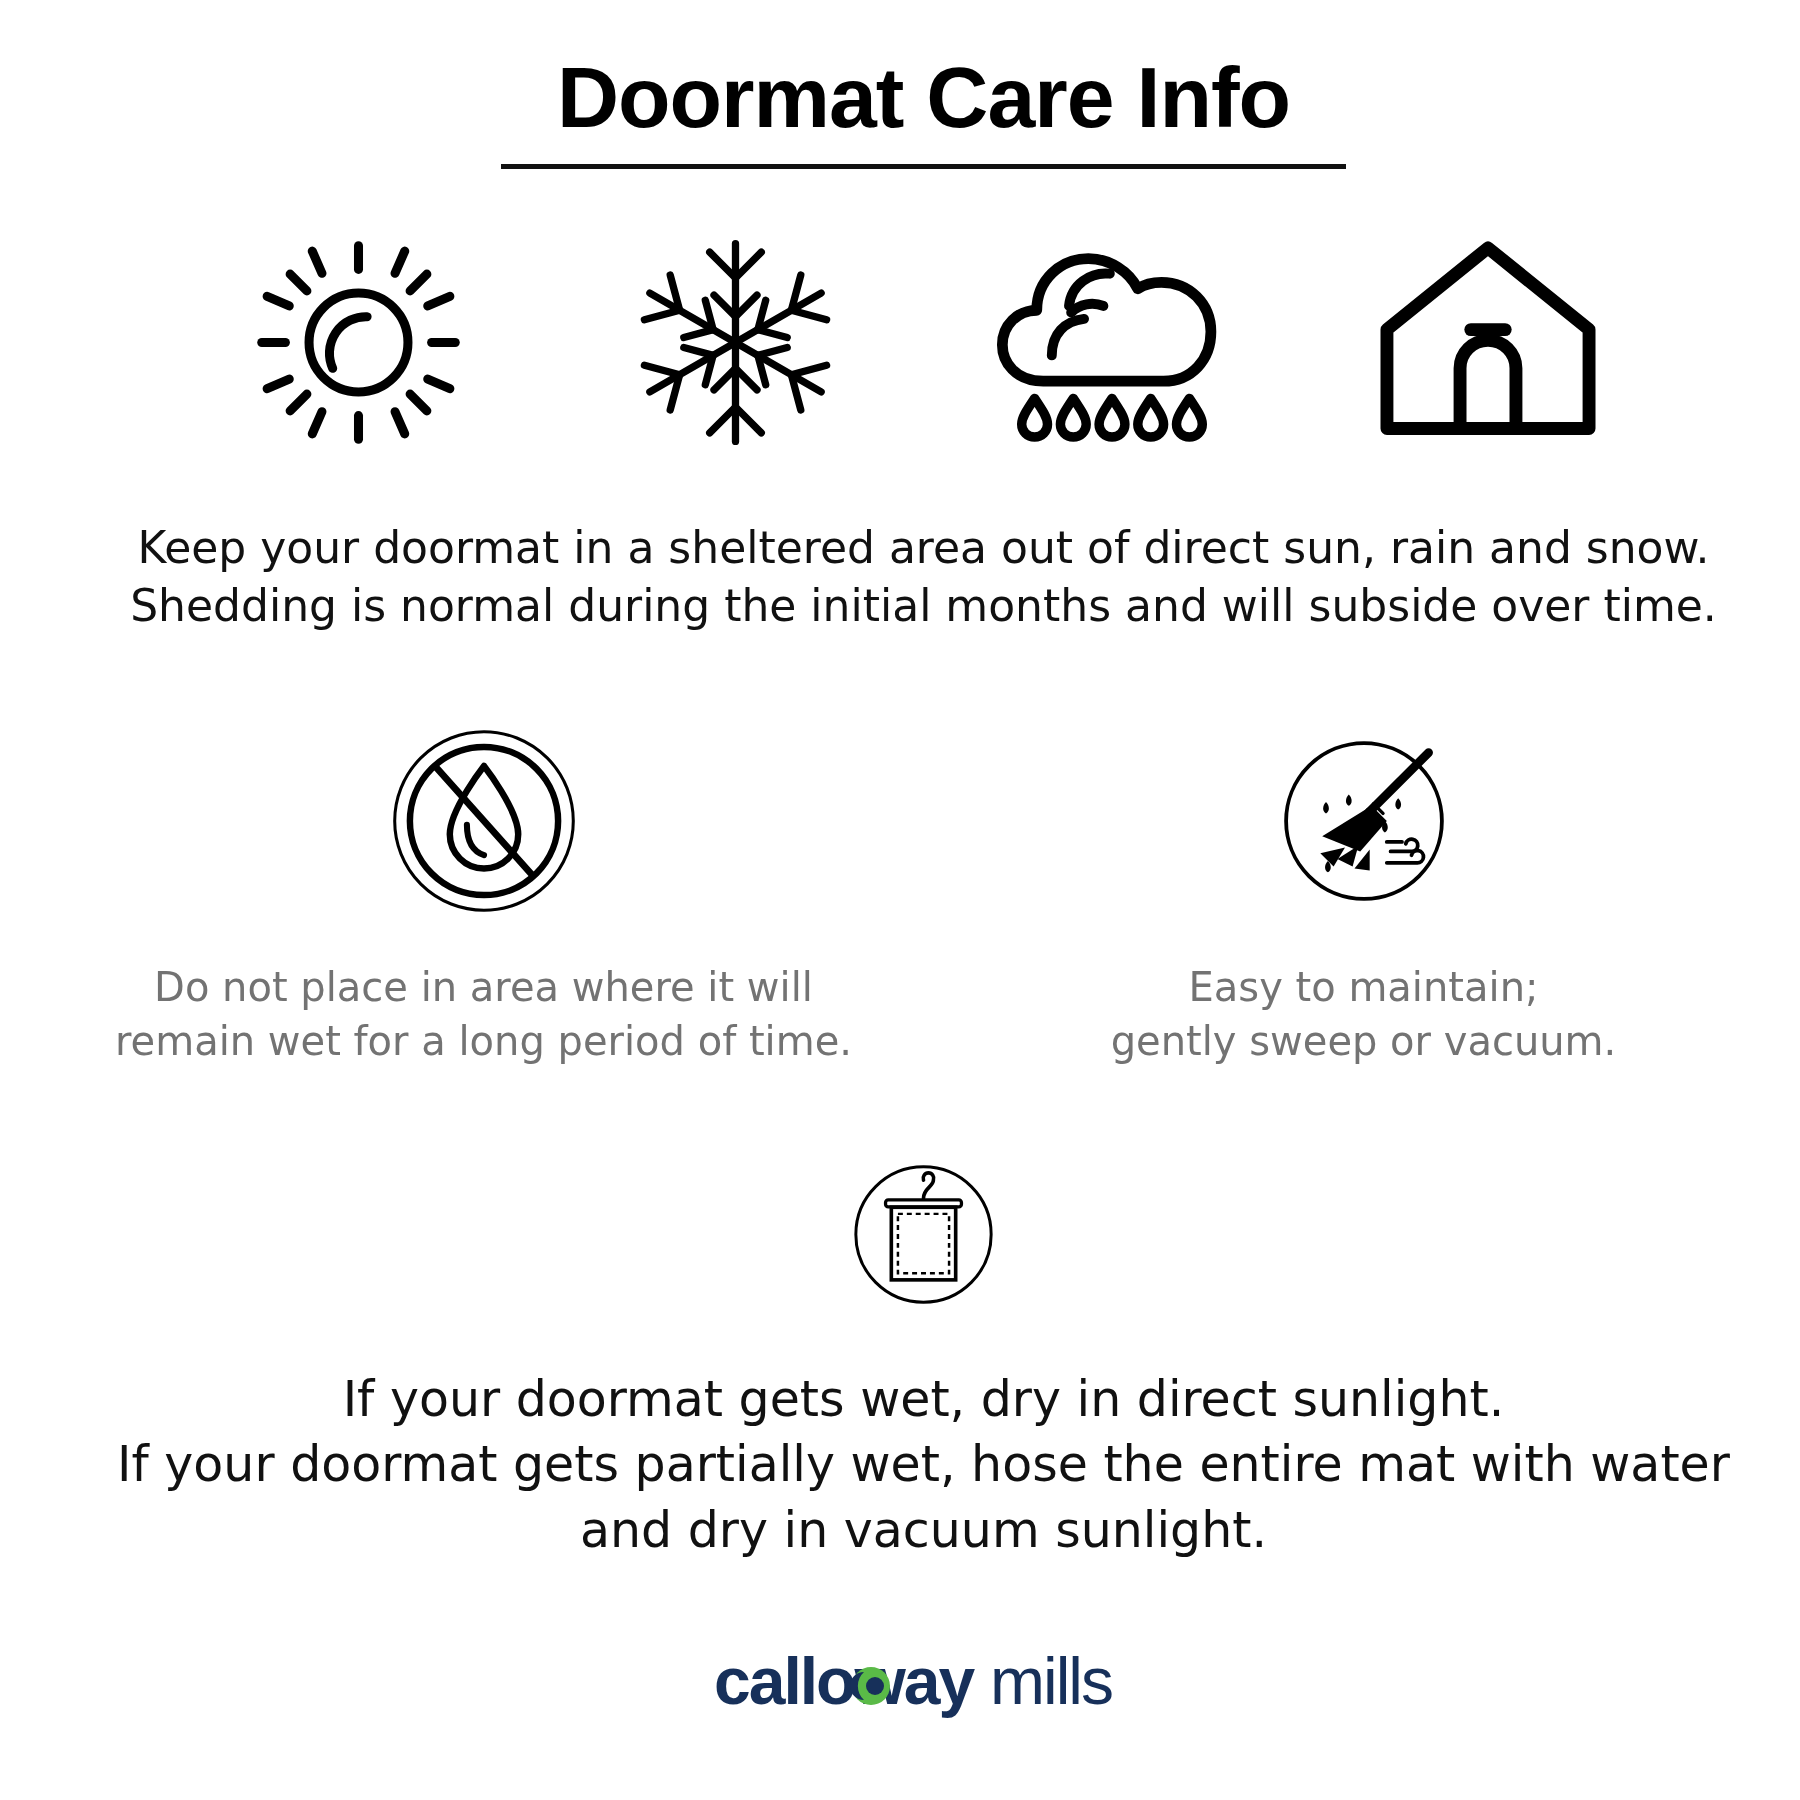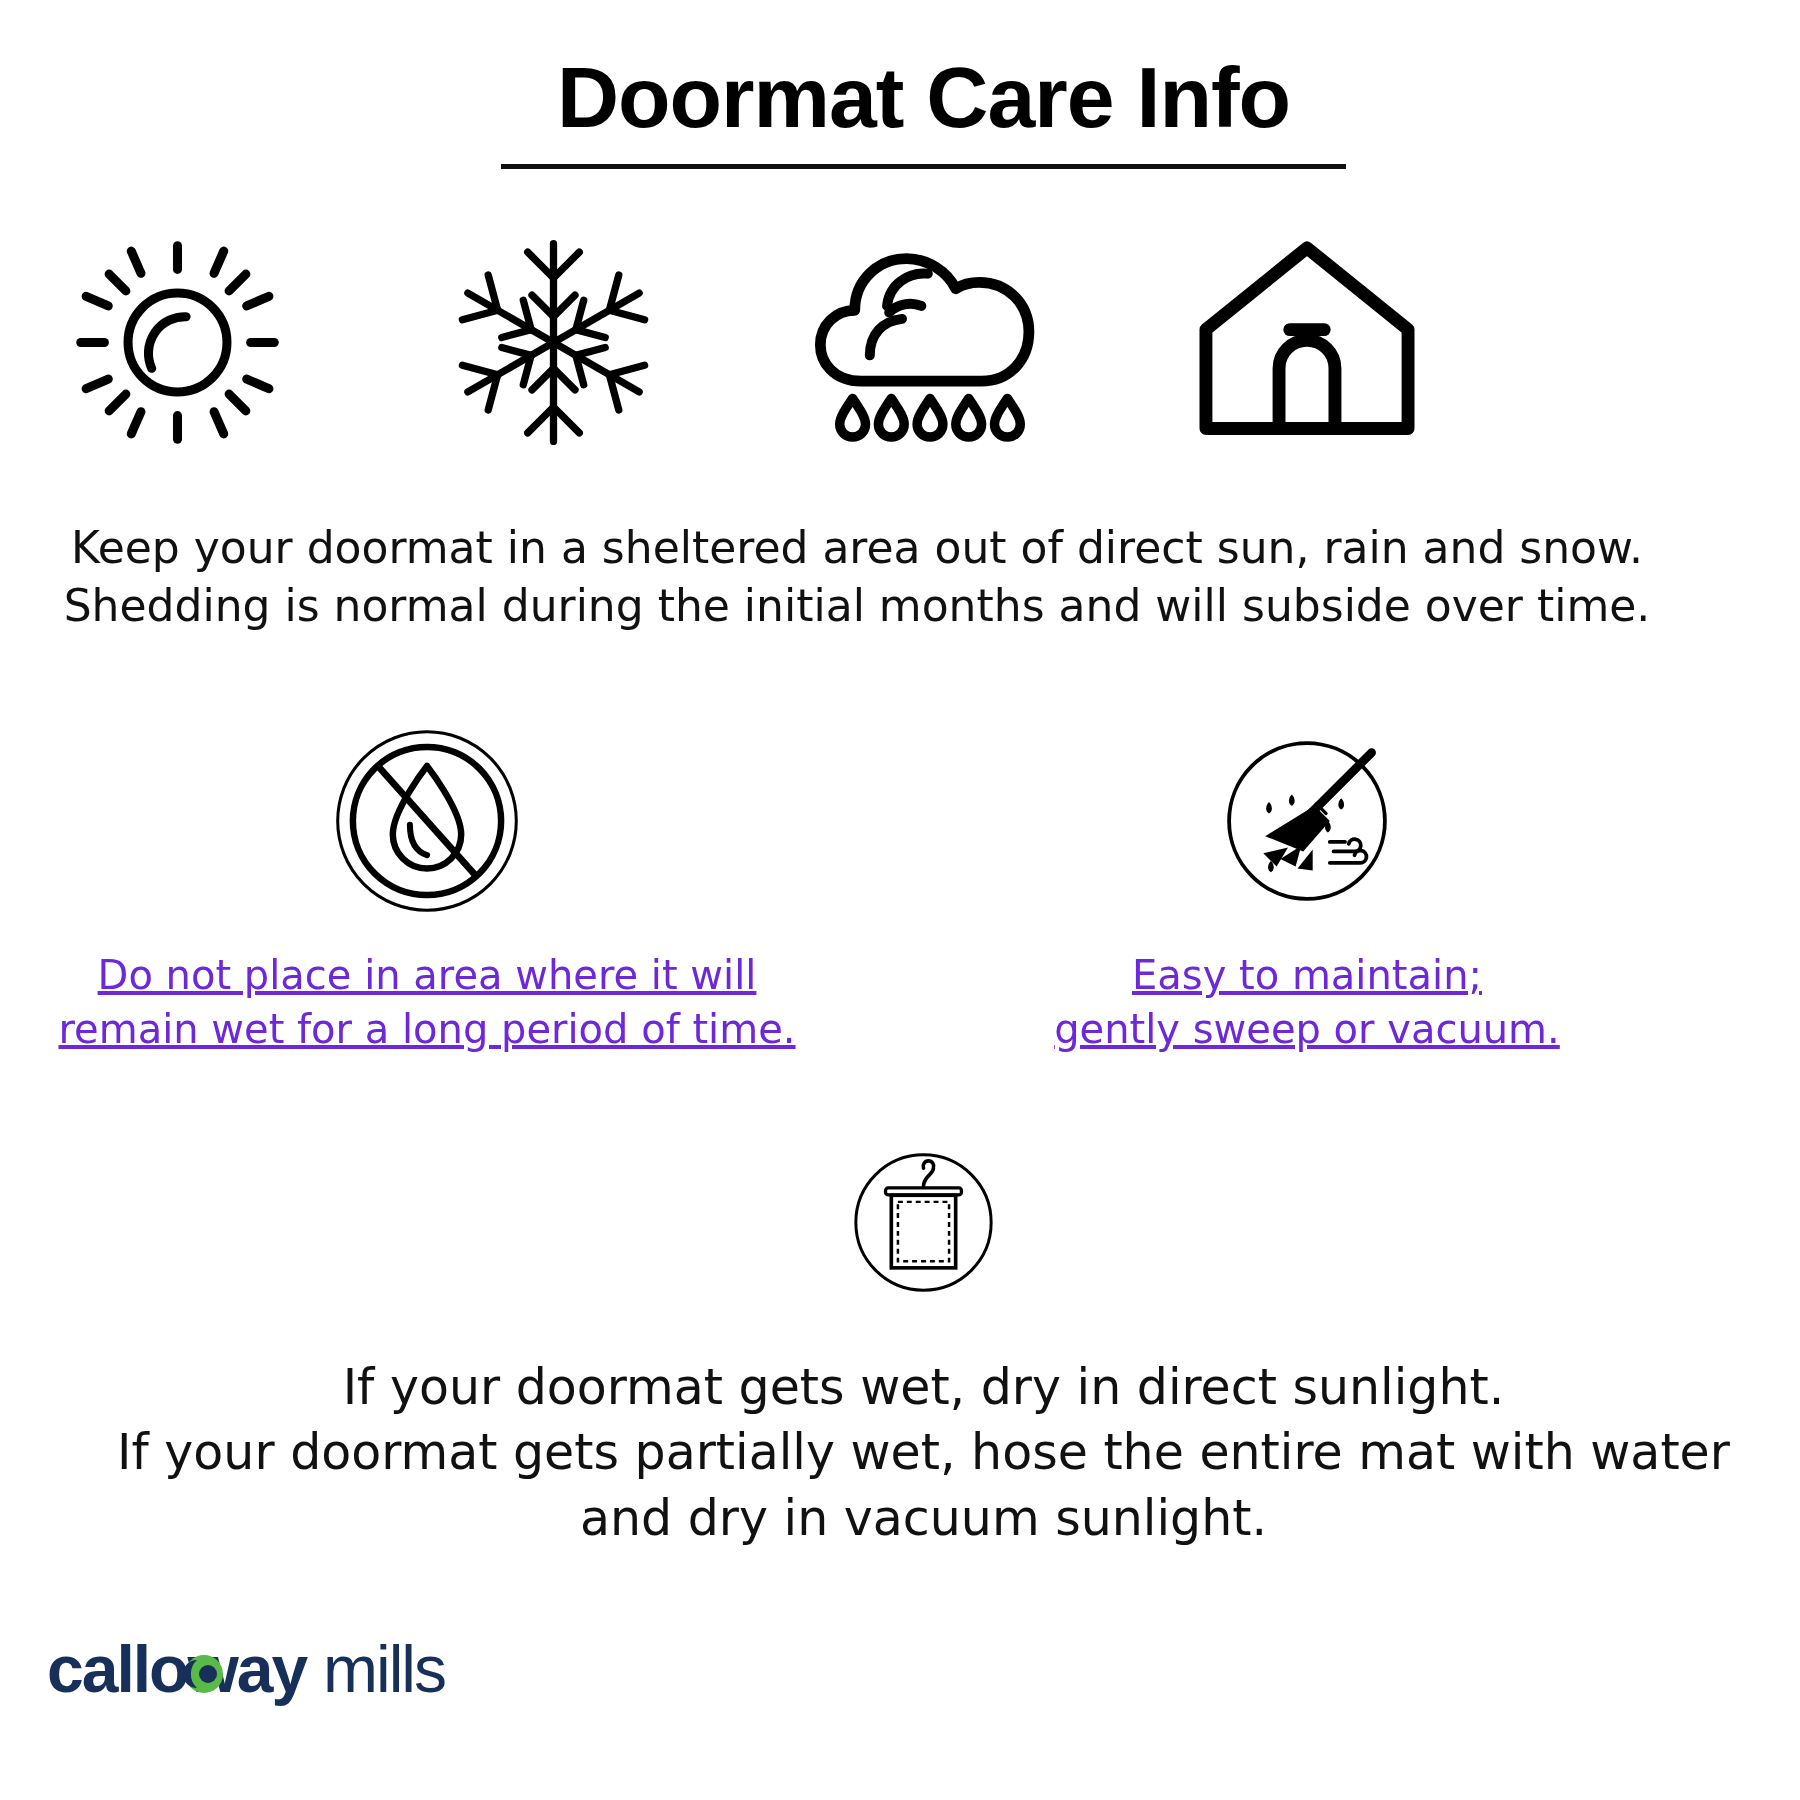--- a/index.html
+++ b/index.html
@@ -16,21 +16,21 @@
     position: relative;
     overflow: hidden;
   }
 
   .page {
     width: 1800px;
     height: 1800px;
     position: relative;
     display: flex;
     flex-direction: column;
-    align-items: flex-start;
+    align-items: center;
     padding-left: 47px;
   }
 
   
   .title-block {
     margin-top: 52px;
     width: 100%;
     text-align: center;
   }
   .title {
@@ -90,27 +90,26 @@
     flex-direction: column;
     align-items: center;
   }
   .care-icon {
     height: 200px;
     display: flex;
     align-items: center;
     justify-content: center;
   }
   .care-caption {
-    margin-top: 28px;
+    margin-top: 40px;
     text-align: center;
     font-size: 40px;
     line-height: 1.34;
-    color: #6d28d9;
+    color: #737373;
     font-family: "DejaVu Sans", sans-serif;
-    text-decoration: underline;
   }
   .care-caption span { display: block; }
 
   
   .dry-block {
     margin-top: 76px;
     width: 100%;
     display: flex;
     flex-direction: column;
     align-items: center;

